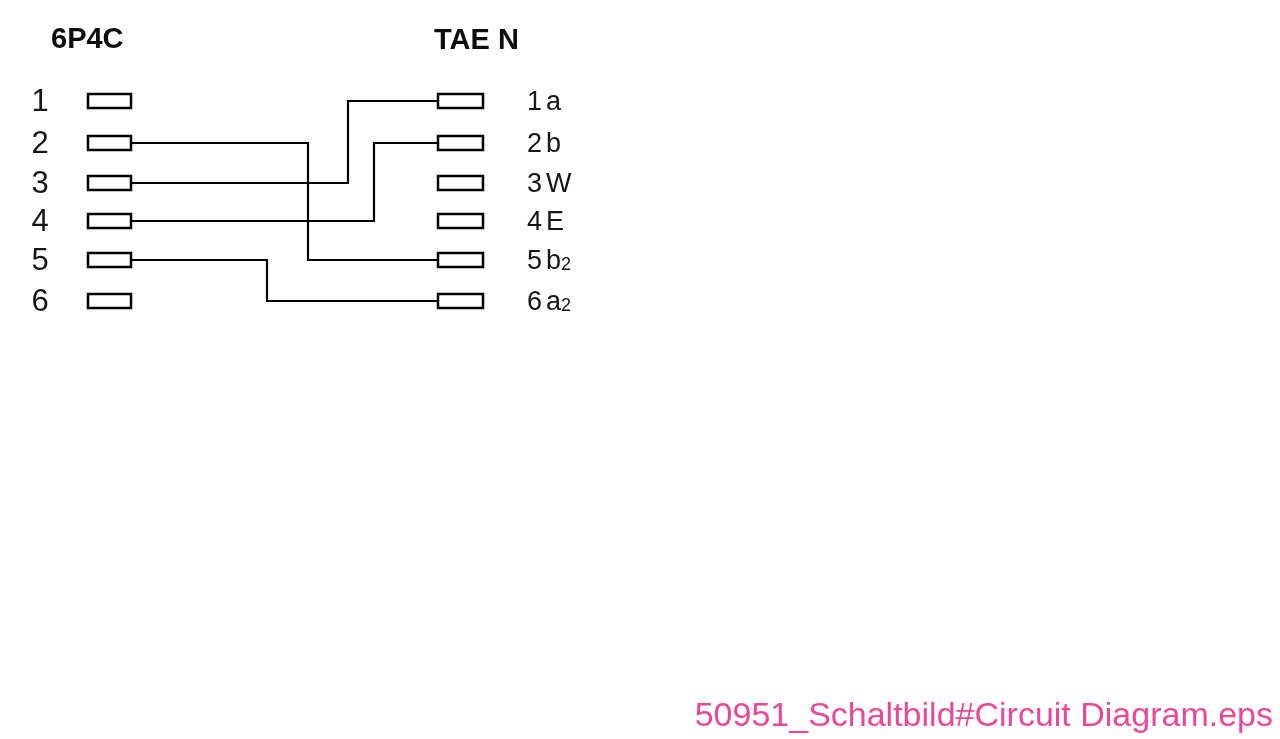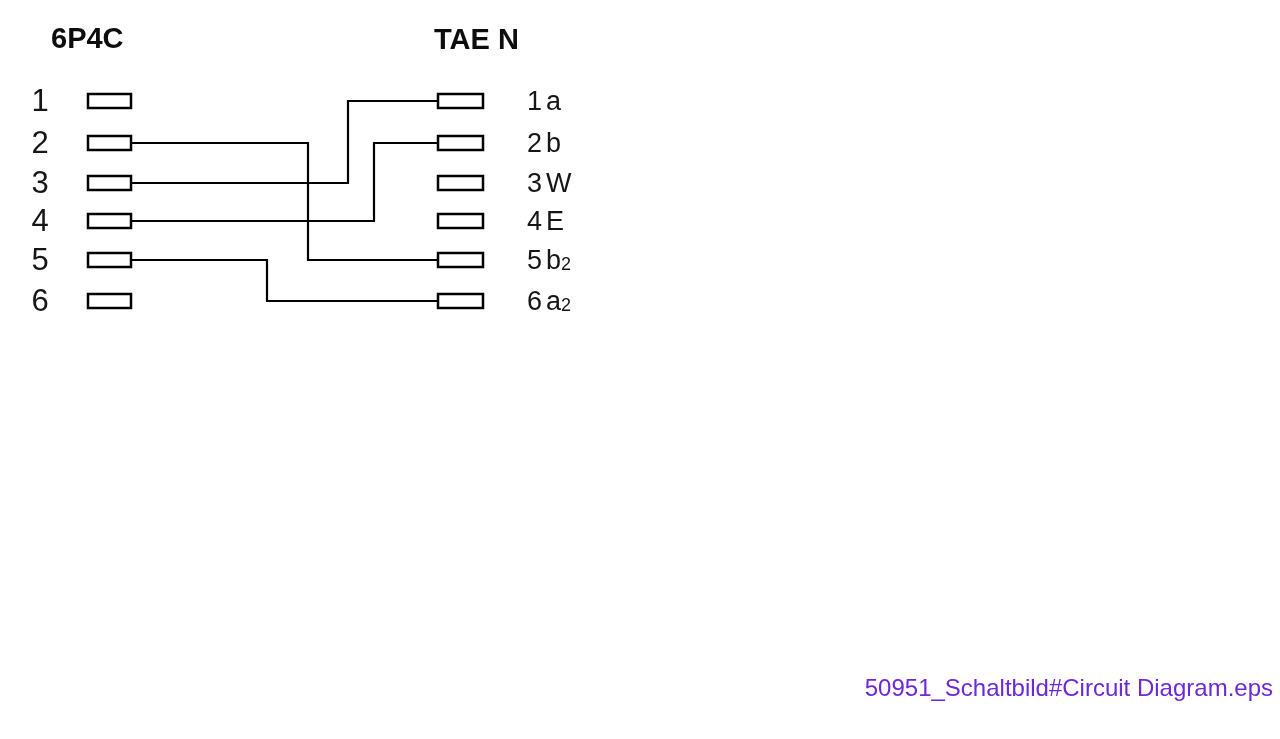--- a/index.html
+++ b/index.html
@@ -30,23 +30,23 @@
   }
   .pin-label{
     font-family:"Liberation Sans", sans-serif;
     font-size:27px;
     fill:#161616;
   }
   .sub{font-size:18px;}
   .footer{
     position:absolute;
     right:7px;
-    top:676px;
-    font-size:24px;
-    color:#6d28d9;
+    top:697px;
+    font-size:34px;
+    color:#ec4899;
     line-height:1;
     white-space:pre;
   }
 </style>
 </head>
 <body>
 
 <div class="page">
   <div class="hdr hdr-left">6P4C</div>
   <div class="hdr hdr-right">TAE N</div>

